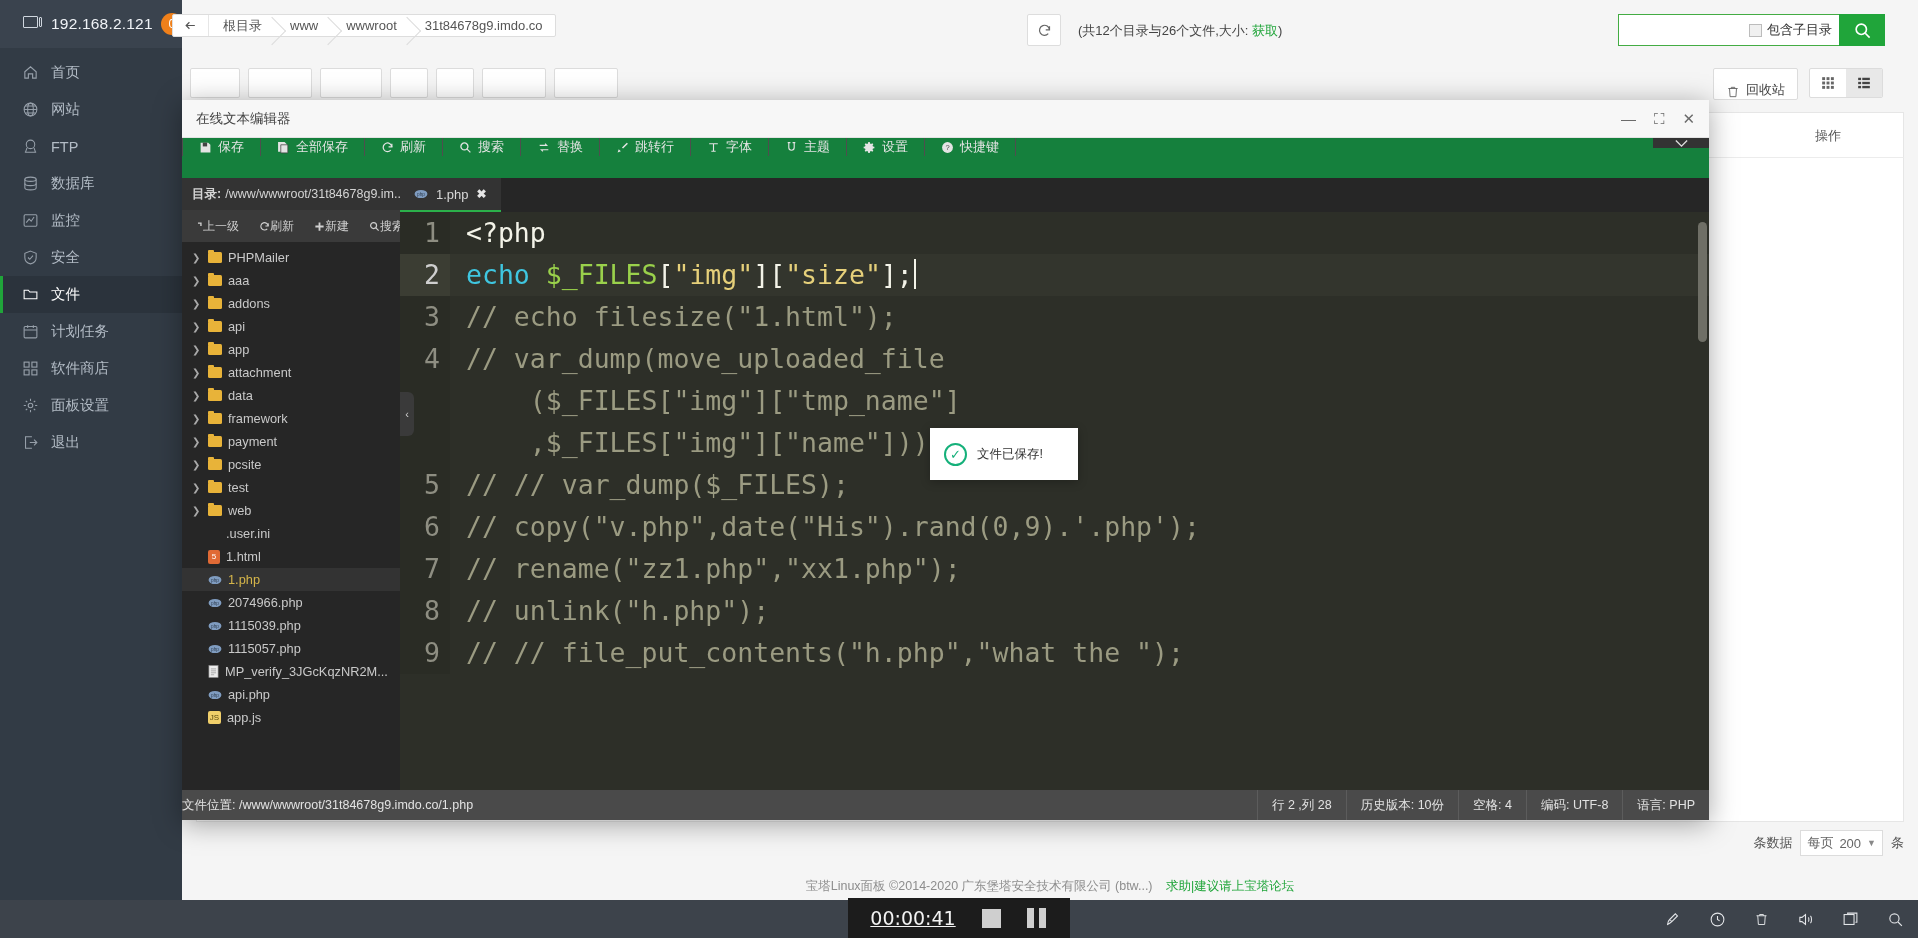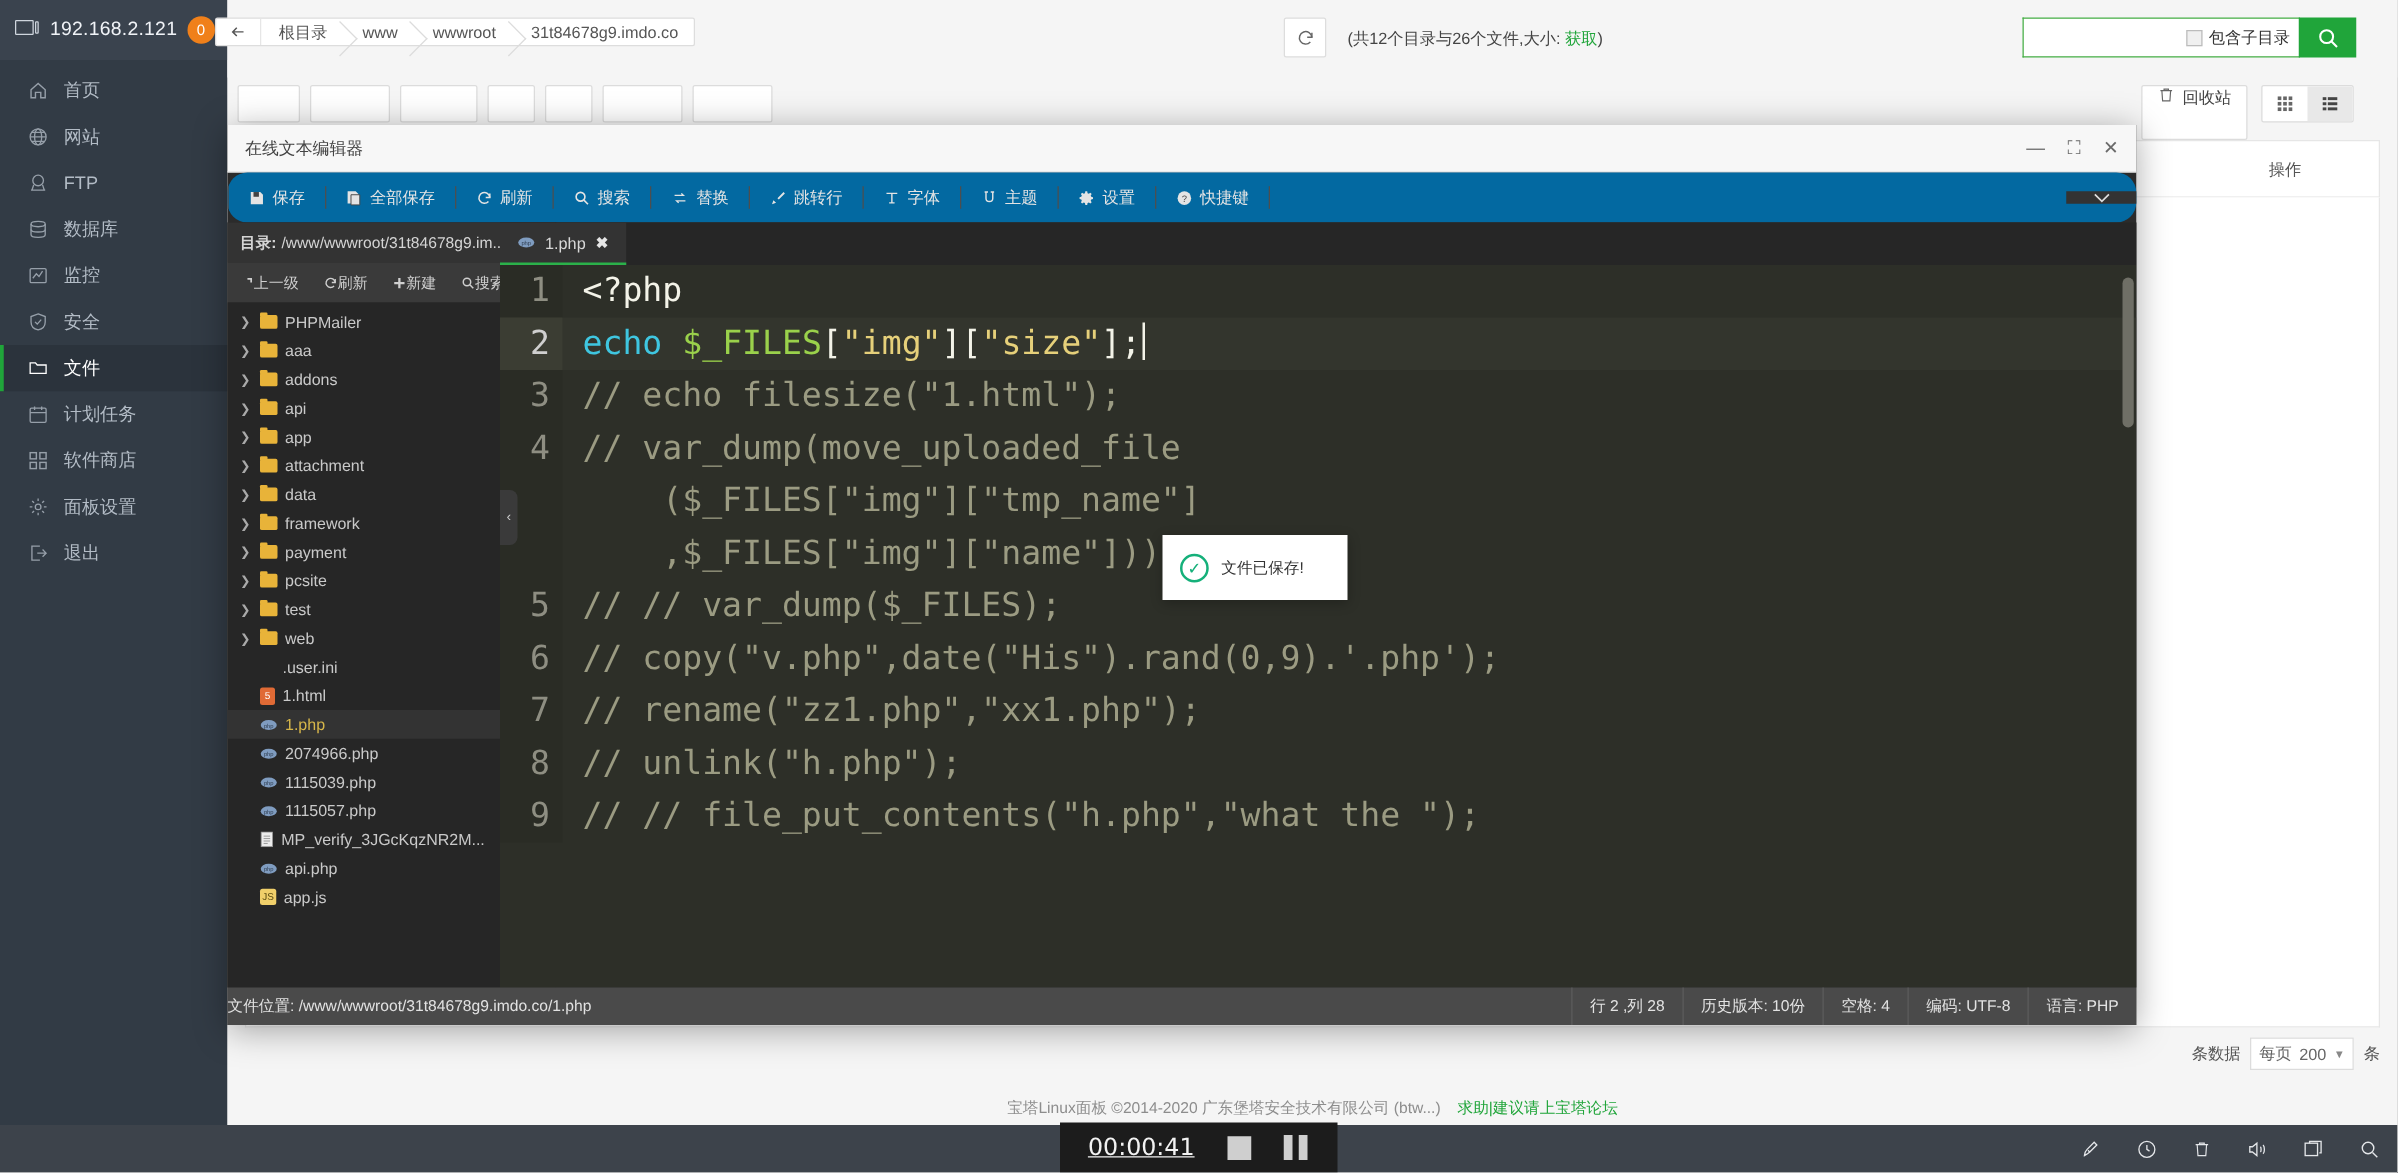--- a/index.html
+++ b/index.html
@@ -9,21 +9,21 @@
     background:#ffffff;
   }
   #root { position:relative; width:1918px; height:938px; background:#f2f2f2; }
 
   
   .sidebar {
     position:absolute; left:0; top:0; width:182px; height:900px;
     background:#323b45; color:#b6bec9;
   }
   .sb-head {
-    height:48px; display:flex; align-items:center; padding:0 12px;
+    height:48px; display:flex; align-items:center; padding:0 23px;
     background:#3a434e; color:#eef2f6; font-size:16px; gap:8px;
   }
   .sb-head .ip { font-size:15.5px; letter-spacing:.2px; color:#f0f3f7; }
   .sb-badge {
     margin-left:auto; background:#f0801a; color:#fff; border-radius:11px;
     min-width:22px; height:22px; font-size:12px; display:flex;
     align-items:center; justify-content:center; padding:0 6px;
   }
   .sb-monitor { width:20px; height:16px; position:relative; flex:none; }
   .sb-monitor i {
@@ -104,23 +104,23 @@
     border-radius:2px; font-size:13px; color:#444; display:flex; align-items:center;
     justify-content:center; gap:5px; cursor:pointer;
   }
   .viewtoggle {
     position:absolute; right:35px; top:68px; display:flex; height:30px;
     border:1px solid #dcdcdc; border-radius:2px; overflow:hidden; background:#fff;
   }
   .viewtoggle div { width:36px; display:flex; align-items:center; justify-content:center; cursor:pointer; }
   .viewtoggle div.on { background:#e8e8e8; }
   .recycle {
-    position:absolute; right:120px; top:68px; height:44px; padding:0 12px;
+    position:absolute; right:120px; top:68px; height:32px; padding:0 12px;
     border:1px solid #dcdcdc; border-radius:2px; background:#fff; font-size:13px;
-    color:#444; display:flex; align-items:flex-start; gap:6px; cursor:pointer;
+    color:#444; display:flex; align-items:flex-end; gap:6px; cursor:pointer;
   }
   .tablehdr {
     position:absolute; left:14px; right:14px; top:112px; height:46px;
     background:#fff; border:1px solid #e6e6e6; border-bottom:1px solid #ececec;
   }
   .tablehdr .op { position:absolute; right:62px; top:14px; font-size:13px; color:#555; }
   .tablebody {
     position:absolute; left:14px; right:14px; top:158px; bottom:78px; background:#fff;
     border:1px solid #e6e6e6; border-top:none;
   }
@@ -149,22 +149,22 @@
     background:#2b2b2b; box-shadow:0 4px 26px rgba(0,0,0,.35);
   }
   .m-title {
     height:38px; background:#f7f7f7; border-bottom:1px solid #e3e3e3;
     display:flex; align-items:center; padding:0 14px; color:#444; font-size:13.5px;
   }
   .m-winbtns { margin-left:auto; display:flex; align-items:center; gap:18px; color:#6a6a6a; }
   .m-winbtns span { cursor:pointer; font-size:15px; line-height:1; }
 
   .m-toolbar {
-    height:40px; background:#0369a1; display:flex; align-items:center;
-    color:#e4e4e4; font-size:13px;border-radius:16px;
+    height:40px; background:#15803d; display:flex; align-items:flex-start;
+    color:#e4e4e4; font-size:13px;
   }
   .m-tool {
     display:flex; align-items:center; gap:6px; padding:0 16px; cursor:pointer;
     border-right:1px solid #4e4e4e;
   }
   .m-tool:first-child { border-left:1px solid #4e4e4e; }
   .m-tool svg { flex:none; }
   .m-collapse {
     margin-left:auto; width:56px; background:#333333; display:flex;
     align-items:center; justify-content:center; cursor:pointer; color:#ddd;

